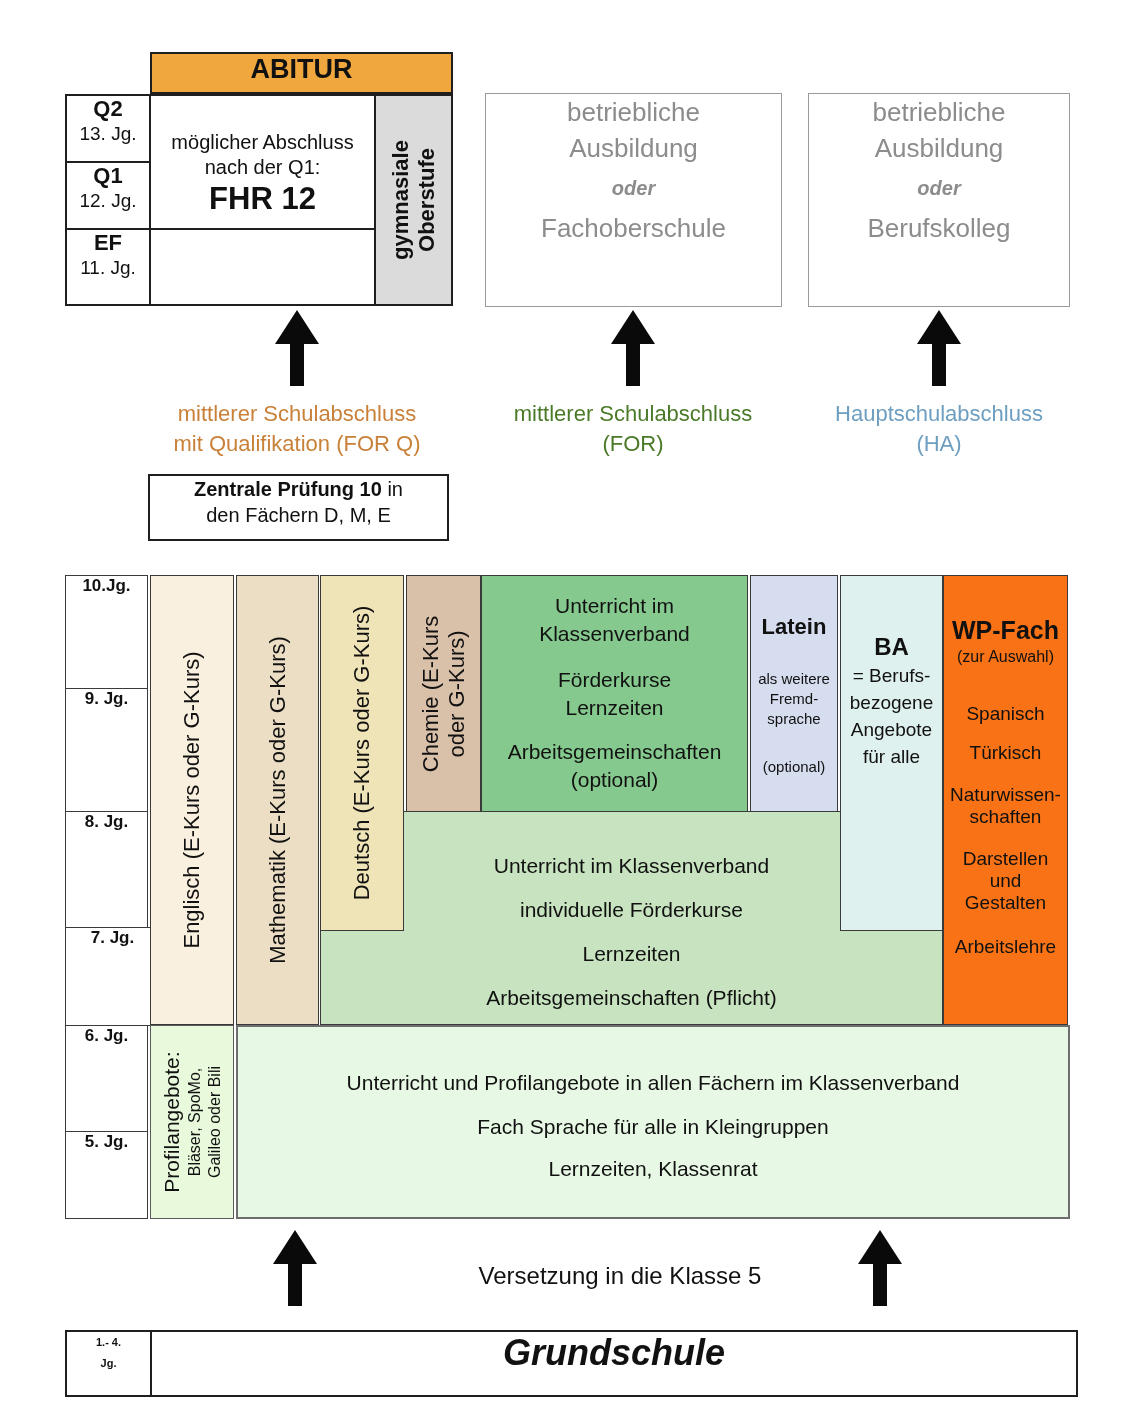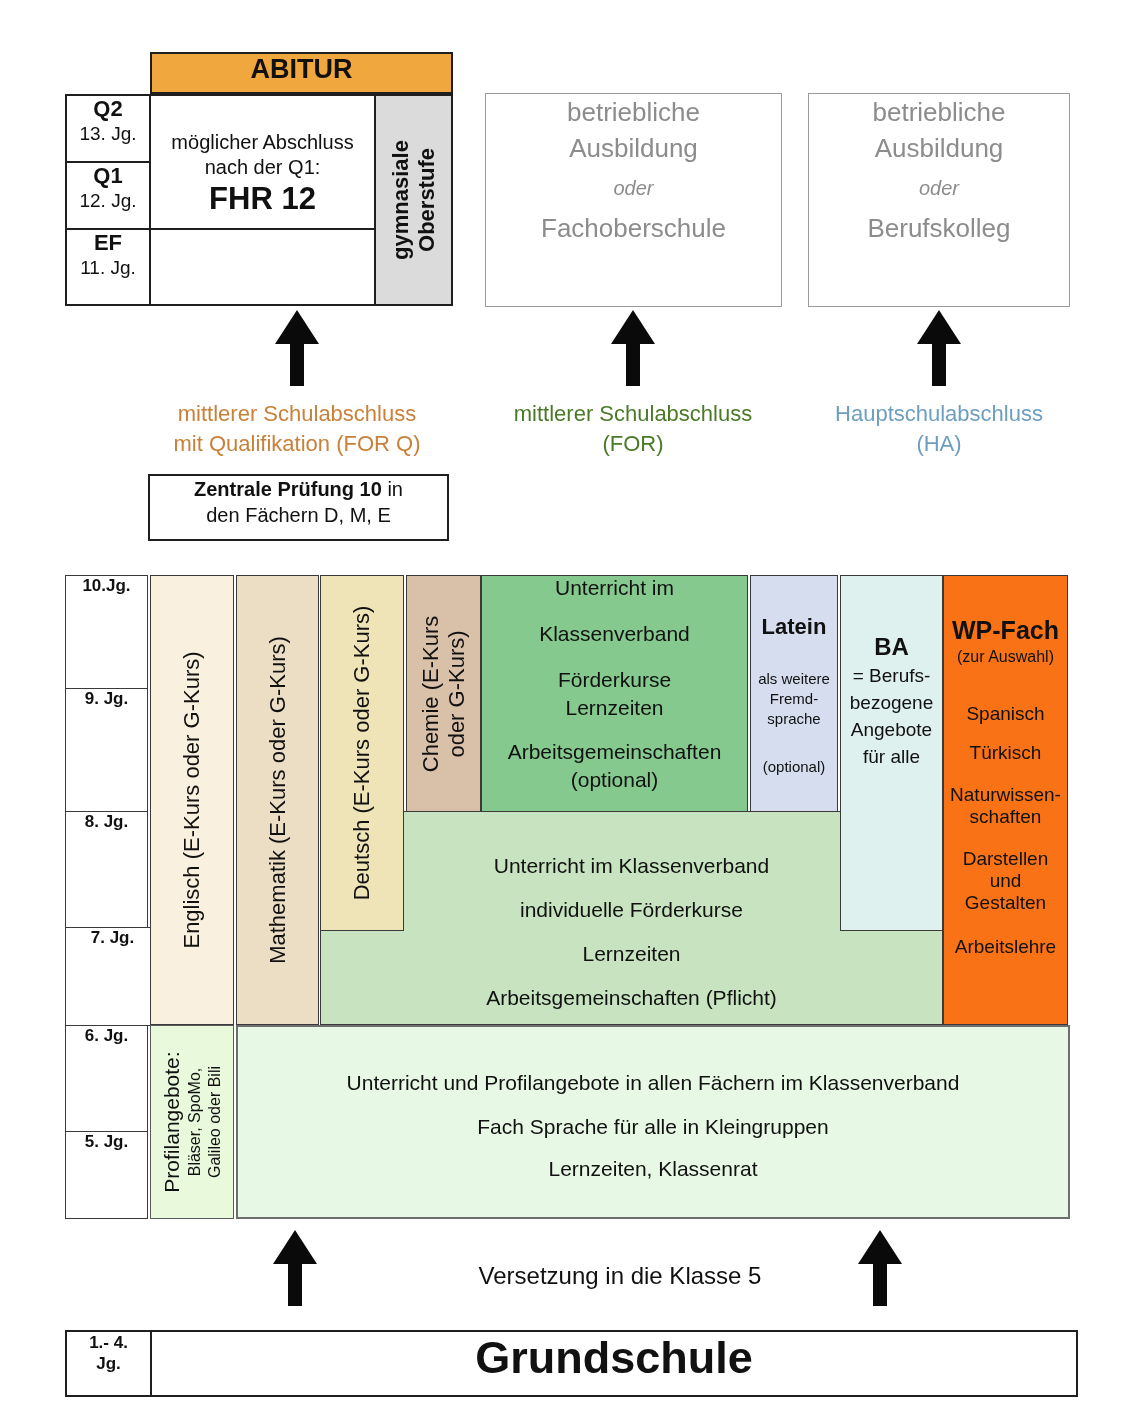--- a/index.html
+++ b/index.html
@@ -11,21 +11,21 @@
   .abs{position:absolute;box-sizing:border-box;}
   .cell{border:2px solid #1f1f1f;background:#fff;}
   .thin{border:1.5px solid #3a3a3a;}
   .center{display:flex;flex-direction:column;align-items:center;text-align:center;}
   .vwrap{position:absolute;left:50%;top:50%;transform:translate(-50%,-50%) rotate(-90deg);white-space:nowrap;text-align:center;}
   .grade-cell{font-weight:bold;font-size:17px;}
   .code{font-weight:bold;font-size:22px;line-height:26px;}
   .yr{font-size:19px;line-height:24px;}
   .graybox{border:1.5px solid #9a9a9a;background:#fff;color:#8c8c8c;}
   .graybox .big{font-size:26px;line-height:36px;}
-  .graybox .oder{font-size:20px;font-style:italic;line-height:44px;}
+  .graybox .oder{font-size:20px;font-style:italic;line-height:44px;font-weight:bold;}
   .qlabel{font-size:22px;line-height:30px;text-align:center;}
   .arrow{position:absolute;width:44px;height:76px;}
   .line{position:absolute;left:0;width:100%;text-align:center;}
   .fs21{font-size:21px;} .fs20{font-size:20px;} .fs19{font-size:19px;}
   .fs16{font-size:16px;} .fs15{font-size:15px;}
   .bgz-englisch{background:#FAF0DF;} .bgz-mathe{background:#EBDEC4;}
   .bgz-deutsch{background:#EFE4B7;} .bgz-chemie{background:#D9C0A9;}
   .bg-greendark{background:#85C98E;} .bg-greenmid{background:#C7E3BF;}
   .bg-greenlight{background:#E7F9E4;} .bg-profil{background:#E9FADC;}
   .bg-latein{background:#D5DDEE;} .bg-ba{background:#DFF1EE;} .bg-wp{background:#f97316;}
@@ -156,21 +156,21 @@
     <div class="vwrap" style="font-size:22px;">Deutsch (E-Kurs oder G-Kurs)</div>
   </div>
   <div class="abs col-border bgz-chemie" style="left:406px;top:575px;width:75px;height:237px;">
     <div class="vwrap" style="font-size:22px;line-height:26px;">
       <div>Chemie (E-Kurs</div>
       <div>oder G-Kurs)</div>
     </div>
   </div>
 
   <div class="abs col-border bg-greendark" style="left:481px;top:575px;width:267px;height:237px;">
-    <div class="line fs21" style="top:0;">Unterricht im</div>
+    <div class="line fs21" style="top:18px;">Unterricht im</div>
     <div class="line fs21" style="top:46px;">Klassenverband</div>
     <div class="line fs21" style="top:92px;">Förderkurse</div>
     <div class="line fs21" style="top:120px;">Lernzeiten</div>
     <div class="line fs21" style="top:164px;">Arbeitsgemeinschaften</div>
     <div class="line fs21" style="top:192px;">(optional)</div>
   </div>
 
   <div class="abs col-border bg-latein" style="left:750px;top:575px;width:88px;height:237px;">
     <div class="line" style="top:38px;font-weight:bold;font-size:22px;">Latein</div>
     <div class="line fs15" style="top:94px;">als weitere</div>
@@ -208,22 +208,22 @@
 
   <svg class="arrow" style="left:273px;top:1230px;" viewBox="0 0 44 76">
       <path d="M22 0 L44 34 H29 V76 H15 V34 H0 Z" fill="#0a0a0a"></path>
     </svg>
   <svg class="arrow" style="left:858px;top:1230px;" viewBox="0 0 44 76">
       <path d="M22 0 L44 34 H29 V76 H15 V34 H0 Z" fill="#0a0a0a"></path>
     </svg>
   <div class="abs" style="left:370px;top:1262px;width:500px;text-align:center;font-size:24px;">Versetzung in die Klasse 5</div>
 
   <div class="abs cell" style="left:65px;top:1330px;width:1013px;height:67px;">
-    <div class="center" style="position:absolute;left:0;top:0;width:85px;height:100%;border-right:2px solid #1f1f1f;box-sizing:border-box;font-weight:bold;font-size:17px;line-height:21px;">
+    <div class="center" style="position:absolute;left:0;top:0;width:85px;height:100%;border-right:2px solid #1f1f1f;box-sizing:border-box;font-weight:bold;font-size:11px;line-height:21px;">
       <div>1.- 4.</div>
       <div>Jg.</div>
     </div>
     <div class="center" style="position:absolute;left:85px;top:0;right:0;height:100%;">
-      <div style="font-weight:bold;font-size:45px;">Grundschule</div>
+      <div style="font-weight:bold;font-size:36px;font-style:italic;">Grundschule</div>
     </div>
   </div>
 
 </div>
 
 </body></html>

